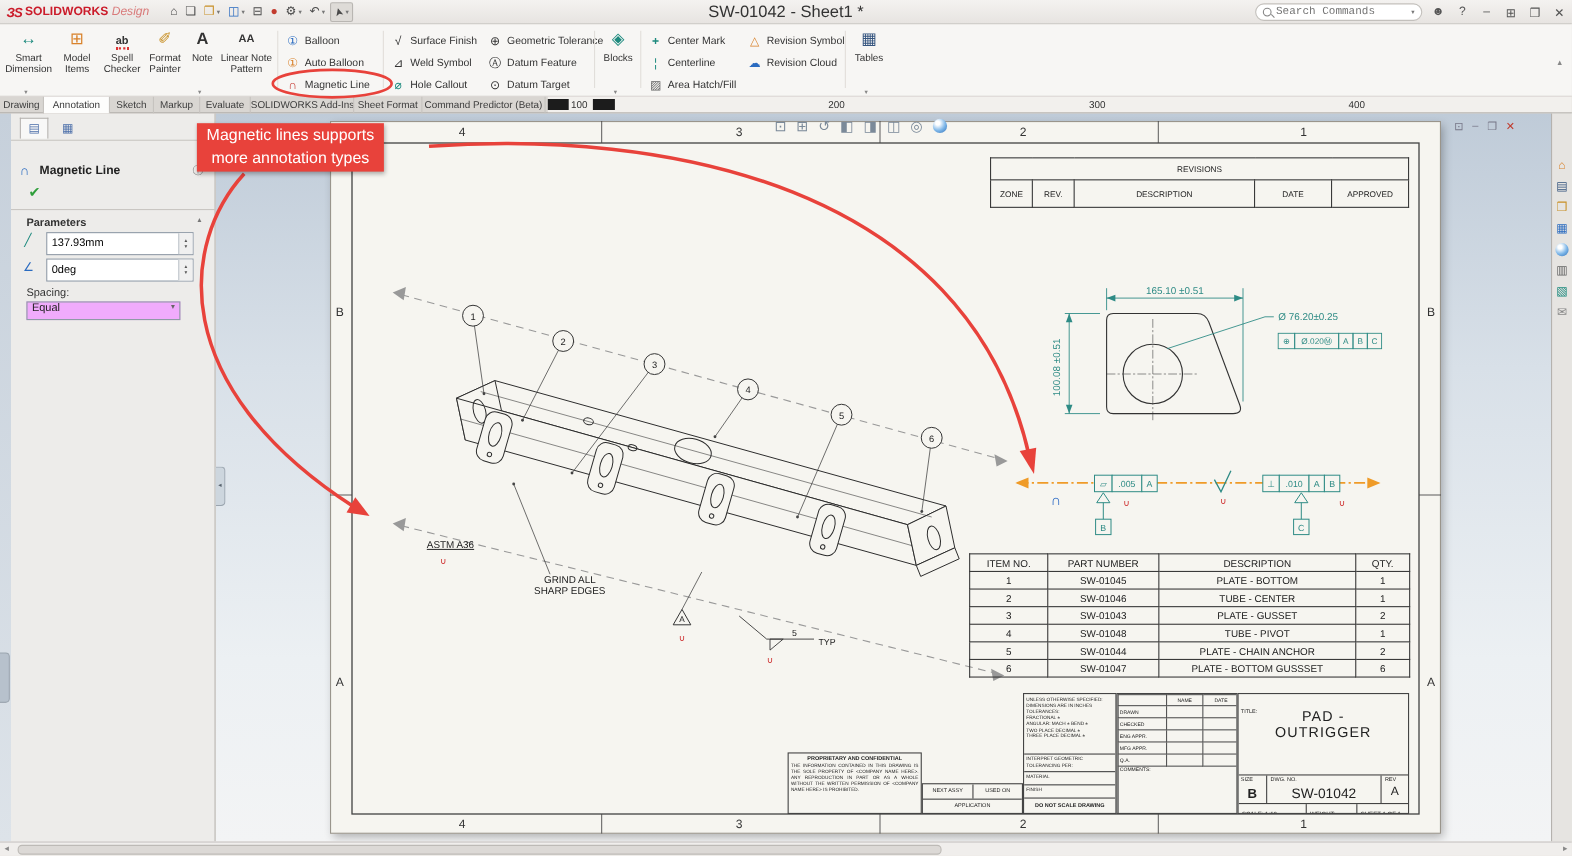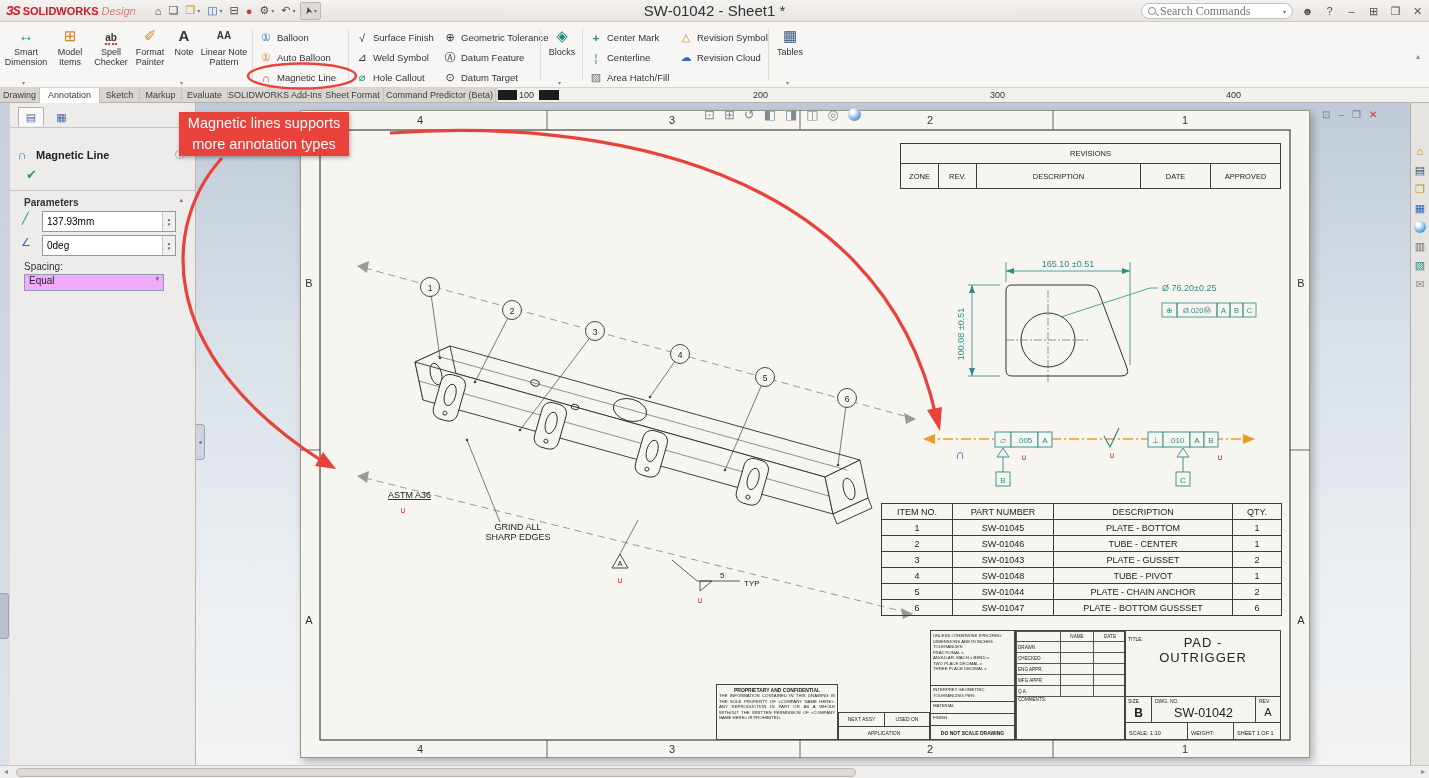--- a/index.html
+++ b/index.html
@@ -11,21 +11,21 @@
 .logo-mark{color:#cb1b2a;font-weight:bold;font-style:italic;font-size:12px;letter-spacing:-1px;margin-right:3px}
 .brand{color:#cb1b2a;font-weight:bold;font-size:11px}
 .brand-suffix{color:#d97a7a;font-size:11px;font-style:italic;margin-left:3px}
 .qat{display:flex;align-items:center;margin-left:16px;gap:1px}
 .tb-btn{display:inline-flex;align-items:center;height:18px;padding:0 3px;border-radius:2px;color:#4a4a4a;font-size:11px}
 .tb-btn.pressed{background:#dedbd7;border:1px solid #b9b6b2}
 .caret{font-size:6px;color:#777;margin-left:2px}
 #doc-title{position:absolute;left:50%;transform:translateX(-50%);top:0;height:22px;line-height:22px;font-size:15px;color:#333}
 .tb-right{position:absolute;right:4px;top:0;height:22px;display:flex;align-items:center;gap:7px}
 #search-box{display:flex;align-items:center;width:152px;height:16px;background:#fff;border:1px solid #c3c0bc;border-radius:8px;padding:0 6px;gap:4px}
-#search-box input{border:none;outline:none;flex:1;font-size:12px;color:#666;background:transparent;font-family:Liberation Serif, serif;min-width:0}
+#search-box input{border:none;outline:none;flex:1;font-size:10px;color:#666;background:transparent;font-family:Liberation Mono, monospace;min-width:0}
 .mag{width:8px;height:8px;border:1.4px solid #888;border-radius:50%;position:relative;flex:none}
 .mag:after{content:"";position:absolute;left:6px;top:6px;width:4px;height:1.4px;background:#888;transform:rotate(45deg)}
 .win-ic{font-size:11px;color:#555;width:15px;text-align:center}
 .red-ball{color:#c23b2e}
 .rot-sel{display:inline-block;transform:rotate(-105deg);font-size:10px}
 
 
 #ribbon{position:absolute;left:0;top:22px;width:1429px;height:66px;background:#f7f6f4;border-bottom:1px solid #d6d3cf;z-index:5}
 .rb-big{position:absolute;top:3px;height:60px;text-align:center;font-size:9px;color:#333}
 .rb-big .ric{display:block;font-size:15px;height:20px;line-height:20px;margin:1px 0 1px}
@@ -722,21 +722,21 @@
         </tr>
     <tr style="height:44px">
           <td colspan="3" style="vertical-align:top">COMMENTS:</td>
         </tr>
   </tbody>
     </table>
 </div>
 <div class="blk" style="left:1125px;top:630px;width:156px;height:110px">
   <div style="height:61px;position:relative">
     <span class="lbl5" style="position:absolute;left:2px;top:1px">TITLE:</span>
-    <div style="text-align:center;margin-top:4px;font-size:13px;letter-spacing:1px;line-height:15px">
+    <div style="text-align:center;margin-top:12px;font-size:13px;letter-spacing:1px;line-height:15px">
       <div>PAD -</div>
       <div>OUTRIGGER</div>
     </div>
   </div>
   <div class="tb-row" style="height:26px">
     <div class="tb-cell" style="width:26px;position:relative">
       <span class="lbl5" style="position:absolute;left:2px;top:1px">SIZE</span>
       <div style="text-align:center;font-size:12px;font-weight:bold;margin-top:9px">B</div>
     </div>
     <div class="tb-cell" style="width:104px;position:relative">

